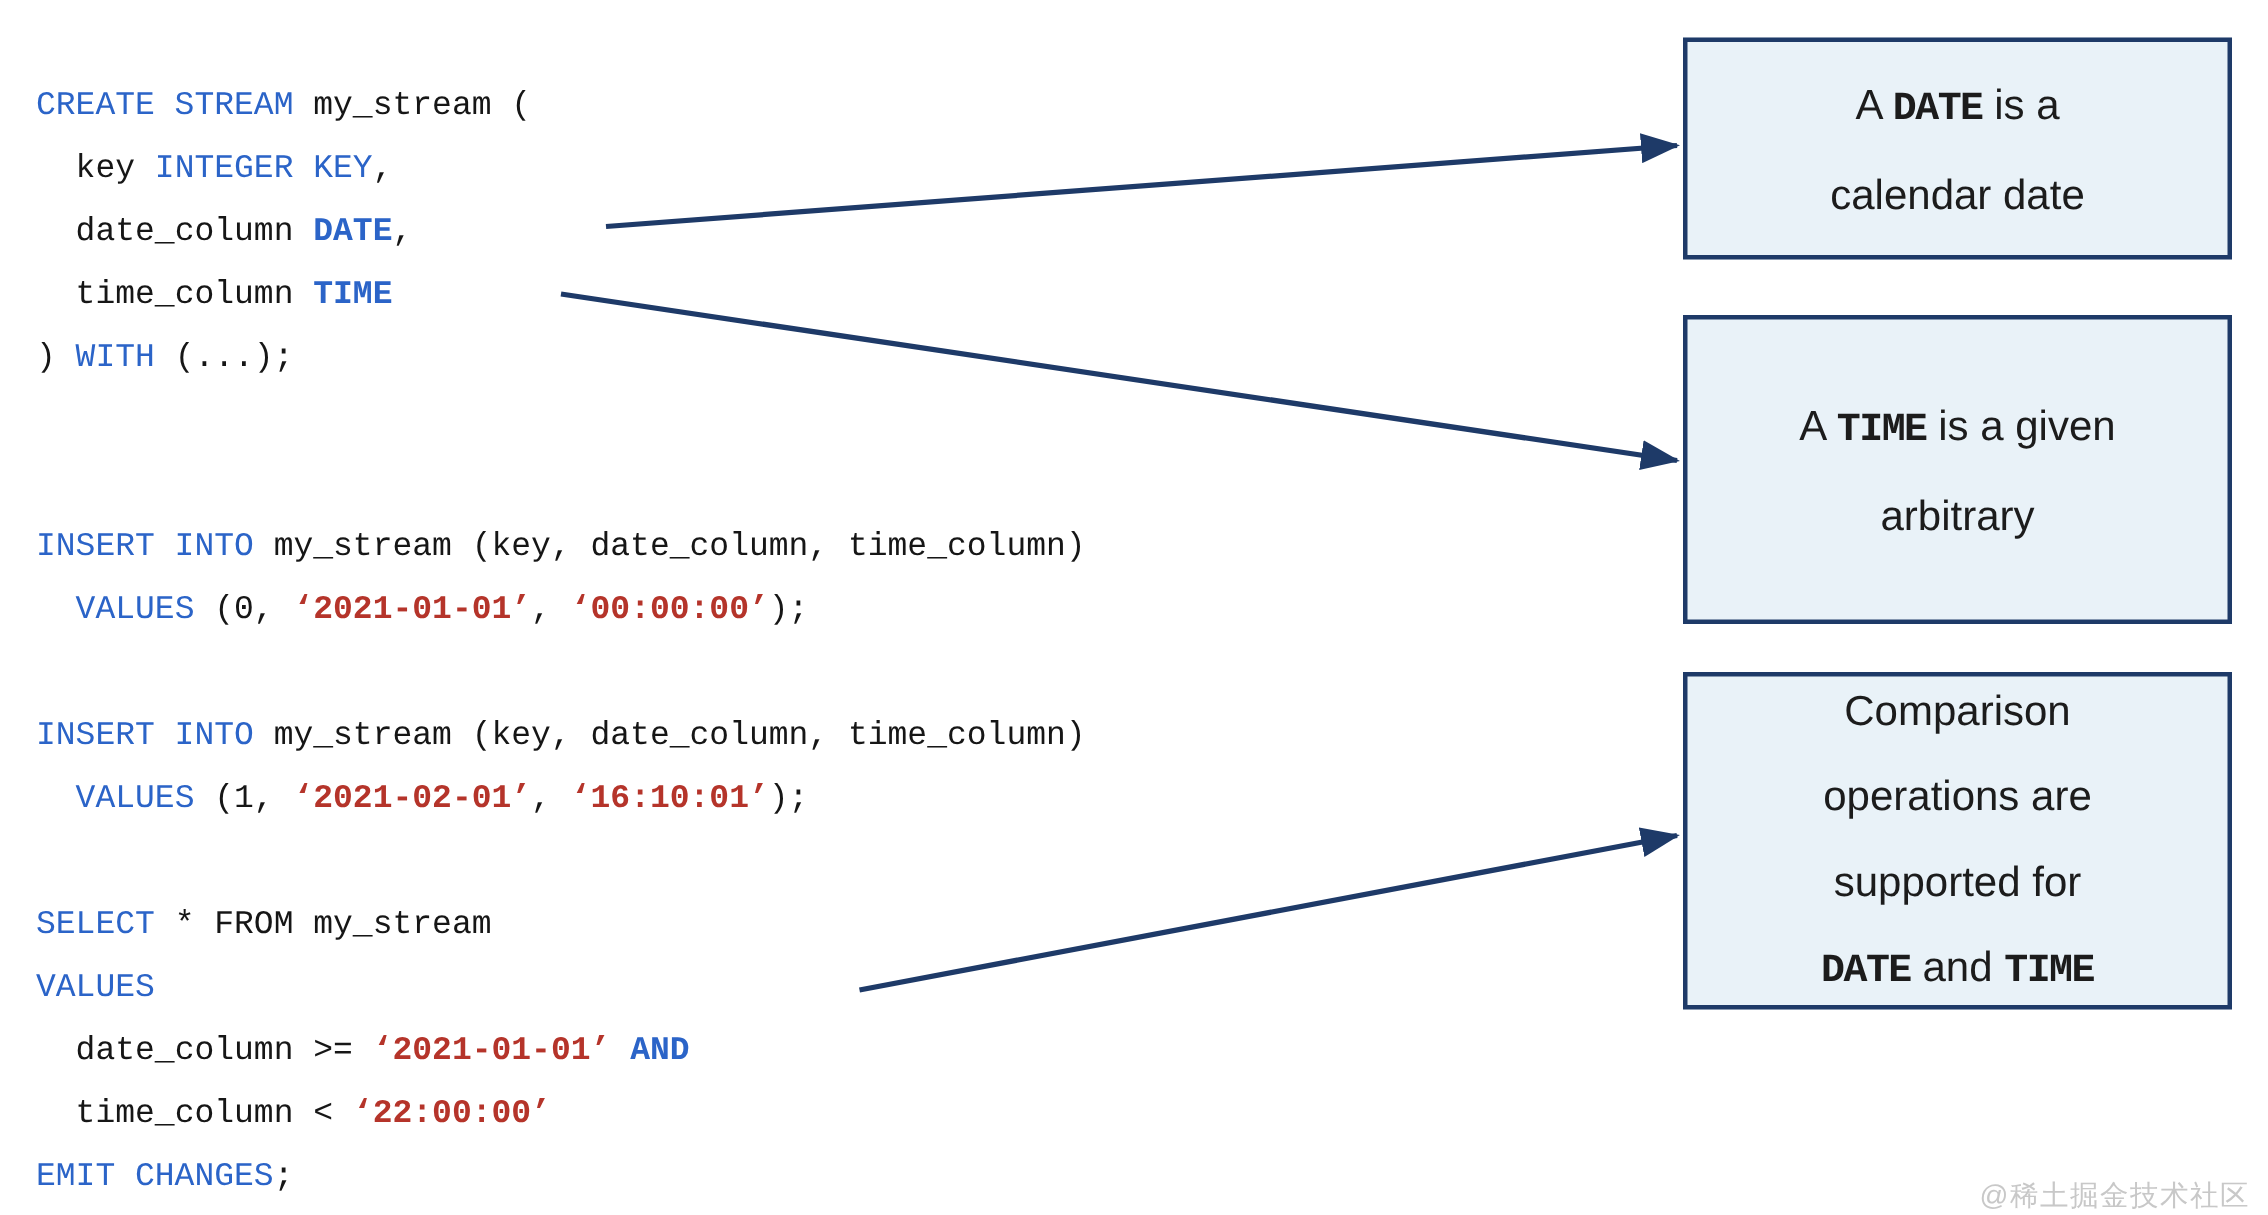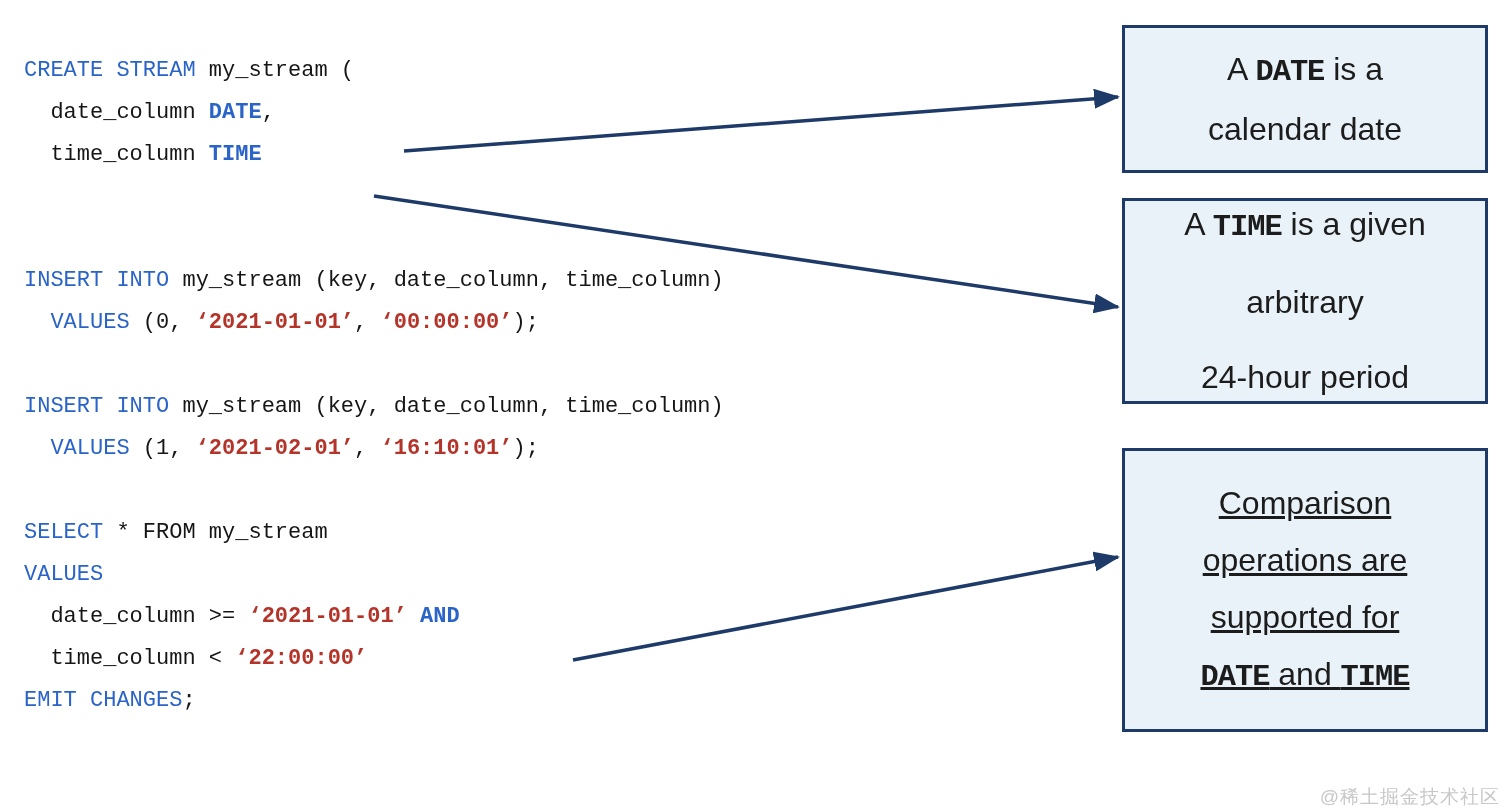--- a/index.html
+++ b/index.html
@@ -17,45 +17,47 @@
   .s-plain{color:var(--tx);}
   .s-kw{color:var(--kw);}
   .s-b{color:var(--tx);font-weight:400;}
   .s-kwb{color:var(--kw);font-weight:700;}
   .s-lit{color:var(--lit);font-weight:700;text-align:center;}
   
   .callout{
     position:absolute;left:1122px;width:366px;box-sizing:border-box;
     background:var(--boxbg);border:3px solid var(--navy);
     display:flex;flex-direction:column;justify-content:center;align-items:center;
-    color:#1c1c1c;font-size:32px;line-height:47px;gap:10px;
+    color:#1c1c1c;font-size:28px;line-height:47px;gap:10px;
   }
   #callout-0{top:25px;height:148px;}
-  #callout-1{top:198px;height:206px;justify-content:space-between;}
-  #callout-2{top:448px;height:284px;text-decoration:underline;}
+  #callout-1{top:210px;height:206px;}
+  #callout-2{top:448px;height:225px;}
   .box-line{text-align:center;white-space:pre;}
   .seg-m{
     font-family:"Liberation Mono","DejaVu Sans Mono",monospace;
     font-weight:700;font-size:0.95em;letter-spacing:-1px;
   }
   
   #arrow-layer{position:absolute;left:0;top:0;pointer-events:none;}
   
   #watermark{
     position:absolute;right:12px;bottom:0;
     color:var(--wm);font-size:19px;letter-spacing:1px;
   }
 </style>
 </head>
 <body style="--kw: #2b64c8; --lit: #b5342a; --tx: #161616; --navy: #1e3a68; --boxbg: #e9f2f8; --wm: #c8c8c8;">
 
 <div id="code">
     <div class="code-line"><span class="s-kw">CREATE STREAM </span><span class="s-plain">my_stream (</span></div>
+    <div class="code-line"><span class="s-plain">  key </span><span class="s-kw">INTEGER KEY</span><span class="s-plain">,</span></div>
     <div class="code-line"><span class="s-plain">  </span><span class="s-b">date_column </span><span class="s-kwb">DATE</span><span class="s-plain">,</span></div>
     <div class="code-line"><span class="s-plain">  </span><span class="s-b">time_column </span><span class="s-kwb">TIME</span></div>
+    <div class="code-line"><span class="s-plain">) </span><span class="s-kw">WITH</span><span class="s-plain"> (...);</span></div>
     <div class="code-line"></div>
     <div class="code-line"></div>
     <div class="code-line"><span class="s-kw">INSERT INTO </span><span class="s-plain">my_stream (key, date_column, time_column)</span></div>
     <div class="code-line"><span class="s-plain">  </span><span class="s-kw">VALUES</span><span class="s-plain"> (0, </span><span class="s-lit">‘2021-01-01’</span><span class="s-plain">, </span><span class="s-lit">‘00:00:00’</span><span class="s-plain">);</span></div>
     <div class="code-line"></div>
     <div class="code-line"><span class="s-kw">INSERT INTO </span><span class="s-plain">my_stream (key, date_column, time_column)</span></div>
     <div class="code-line"><span class="s-plain">  </span><span class="s-kw">VALUES</span><span class="s-plain"> (1, </span><span class="s-lit">‘2021-02-01’</span><span class="s-plain">, </span><span class="s-lit">‘16:10:01’</span><span class="s-plain">);</span></div>
     <div class="code-line"></div>
     <div class="code-line"><span class="s-kw">SELECT</span><span class="s-plain"> * FROM my_stream</span></div>
     <div class="code-line"><span class="s-kw">VALUES</span></div>
@@ -77,21 +79,20 @@
     </g>
 </svg>
 
 <div class="callout" id="callout-0">
     <div class="box-line"><span class="seg-t">A </span><span class="seg-m">DATE</span><span class="seg-t"> is a</span></div>
     <div class="box-line"><span class="seg-t">calendar date</span></div>
   </div>
 <div class="callout" id="callout-1">
     <div class="box-line"><span class="seg-t">A </span><span class="seg-m">TIME</span><span class="seg-t"> is a given</span></div>
     <div class="box-line"><span class="seg-t">arbitrary</span></div>
-    <div class="box-line"><span class="seg-t">24-hour period</span></div>
   </div>
 <div class="callout" id="callout-2">
     <div class="box-line"><span class="seg-t">Comparison</span></div>
     <div class="box-line"><span class="seg-t">operations are</span></div>
     <div class="box-line"><span class="seg-t">supported for</span></div>
     <div class="box-line"><span class="seg-m">DATE</span><span class="seg-t"> and </span><span class="seg-m">TIME</span></div>
   </div>
 
 <span id="watermark">@稀土掘金技术社区</span>
 

